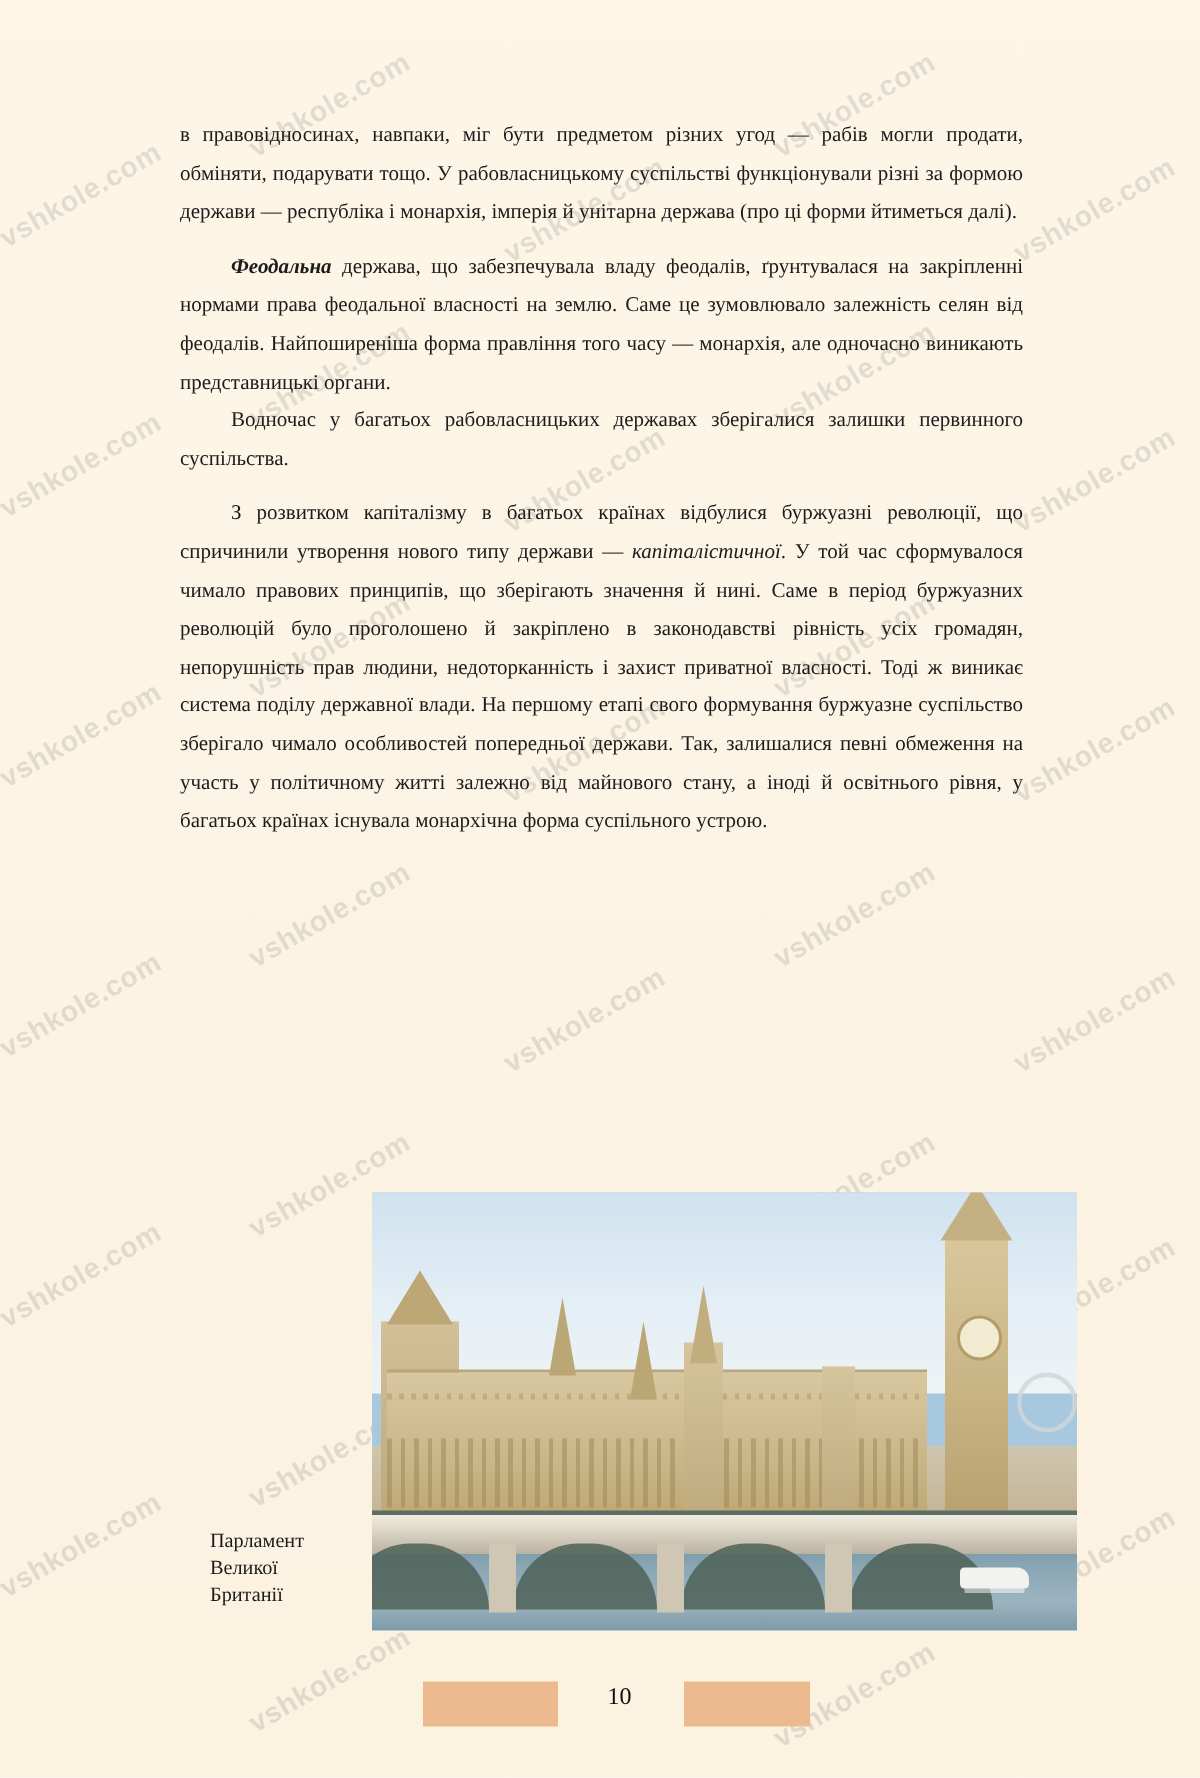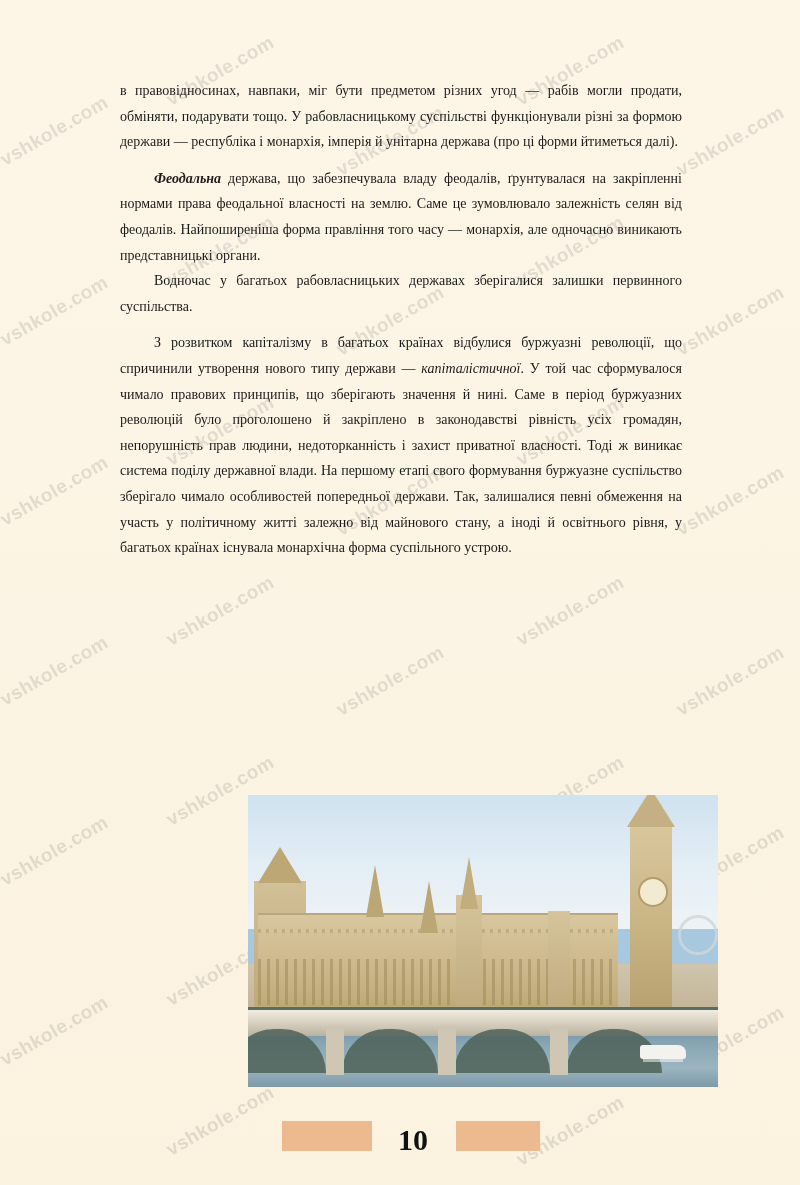--- a/index.html
+++ b/index.html
@@ -181,22 +181,22 @@
     background: #edb98f;
   }
   .foot-bar.left { left: 282px; width: 90px; }
   .foot-bar.right { left: 456px; width: 84px; }
   .page-num {
     position:absolute;
     left: 380px;
     top: 2px;
     width: 66px;
     text-align: center;
-    font-size: 30px;
-    font-weight: bold;
+    font-size: 16px;
+    font-weight: normal;
     color: #111;
     font-family: "Liberation Serif", serif;
   }
 
   
   .wm {
     position:absolute;
     color: rgba(120,120,120,0.20);
     font-family: "Liberation Sans", sans-serif;
     font-size: 19px;
@@ -297,20 +297,25 @@
     <div class="arch" style="left:-18px;"></div>
     <div class="arch" style="left:94px;"></div>
     <div class="arch" style="left:206px;"></div>
     <div class="arch" style="left:318px;"></div>
     <div class="pier" style="left:78px;"></div>
     <div class="pier" style="left:190px;"></div>
     <div class="pier" style="left:302px;"></div>
     <div class="boat"></div>
   </div>
 
+  <div class="caption">
+    <div>Парламент</div>
+    <div>Великої</div>
+    <div>Британії</div>
+  </div>
 
   <div class="footer">
     <div class="foot-bar left"></div>
     <div class="foot-bar right"></div>
     <div class="page-num">10</div>
   </div>
 
 </div>
 
 </body></html>

